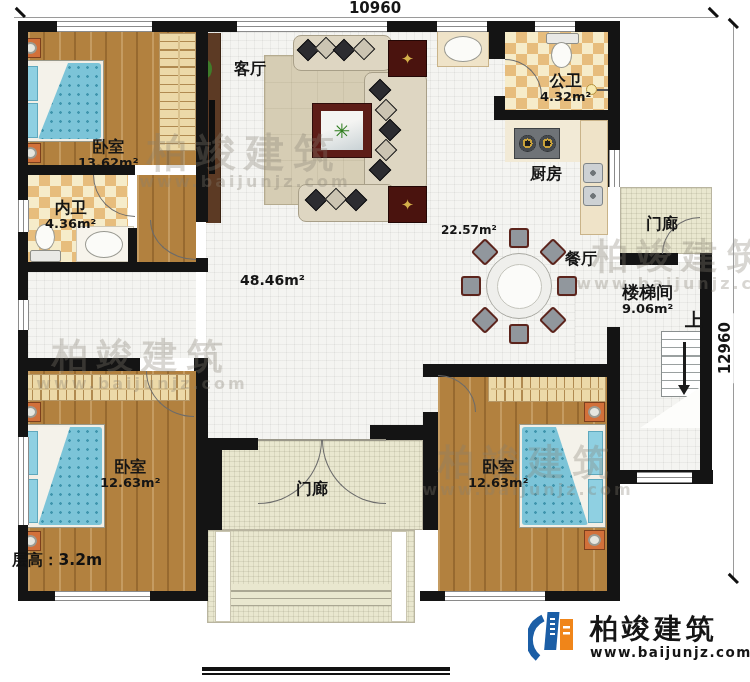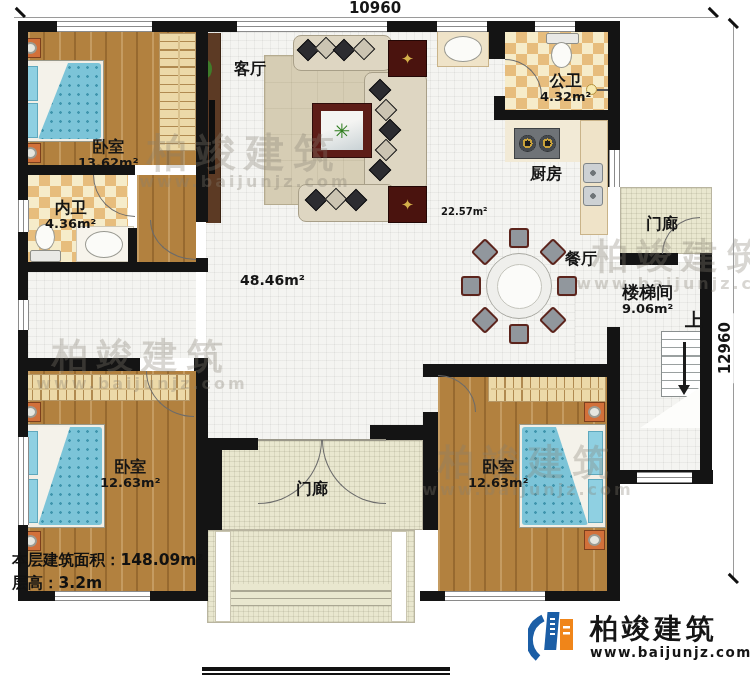--- a/index.html
+++ b/index.html
@@ -257,21 +257,21 @@
   </div>
   <div class="lbl" style="left:45px;top:199px;text-align:center">
     <div>内卫</div>
     <div class="area">4.36m²</div>
   </div>
   <div class="lbl" style="left:540px;top:72px;text-align:center">
     <div>公卫</div>
     <div class="area">4.32m²</div>
   </div>
   <div class="lbl" style="left:530px;top:165px">厨房</div>
-  <div class="lbl area" style="left:441px;top:206px;font-size:10px">22.57m²</div>
+  <div class="lbl area" style="left:441px;top:224px;font-size:12px">22.57m²</div>
   <div class="lbl" style="left:565px;top:250px">餐厅</div>
   <div class="lbl area" style="left:240px;top:273px;font-size:14px">48.46m²</div>
   <div class="lbl" style="left:622px;top:283px;text-align:center">
     <div style="font-size:17px">楼梯间</div>
     <div class="area">9.06m²</div>
   </div>
   <div class="lbl" style="left:685px;top:310px;font-size:18px">上</div>
   <div class="lbl" style="left:646px;top:215px">门廊</div>
   <div class="lbl" style="left:296px;top:480px">门廊</div>
   <div class="lbl" style="left:100px;top:458px;text-align:center">
@@ -286,21 +286,20 @@
   <div class="dimline" style="left:14px;top:17px;width:702px;height:1px"></div>
   <div class="tick" style="left:14px;top:11px"></div>
   <div class="tick" style="left:707px;top:11px"></div>
   <div class="lbl" style="left:320px;top:0px;width:110px;text-align:center;font-size:15px;background:#fff">10960</div>
   <div class="dimline" style="left:733px;top:24px;width:1px;height:556px"></div>
   <div class="tick" style="left:727px;top:22px"></div>
   <div class="tick" style="left:727px;top:577px"></div>
   <div class="lbl" style="left:690px;top:340px;width:70px;text-align:center;font-size:15px;transform:rotate(-90deg);background:#fff">12960</div>
 
   <div class="info">
-    <div>本层建筑面积：148.09m²</div>
     <div>层高：3.2m</div>
   </div>
 
   <div class="abs" style="left:202px;top:667px;width:248px;height:3.5px;background:#111"></div>
   <div class="abs" style="left:202px;top:673px;width:248px;height:1.5px;background:#111"></div>
 
   <div class="abs" style="left:528px;top:606px;display:flex;align-items:center;gap:8px">
     <span>
       <svg width="54" height="58" viewBox="0 0 54 58">
         <path d="M10 52 A24 24 0 0 1 15 12" stroke="#1b5ea6" stroke-width="7" fill="none"></path>

